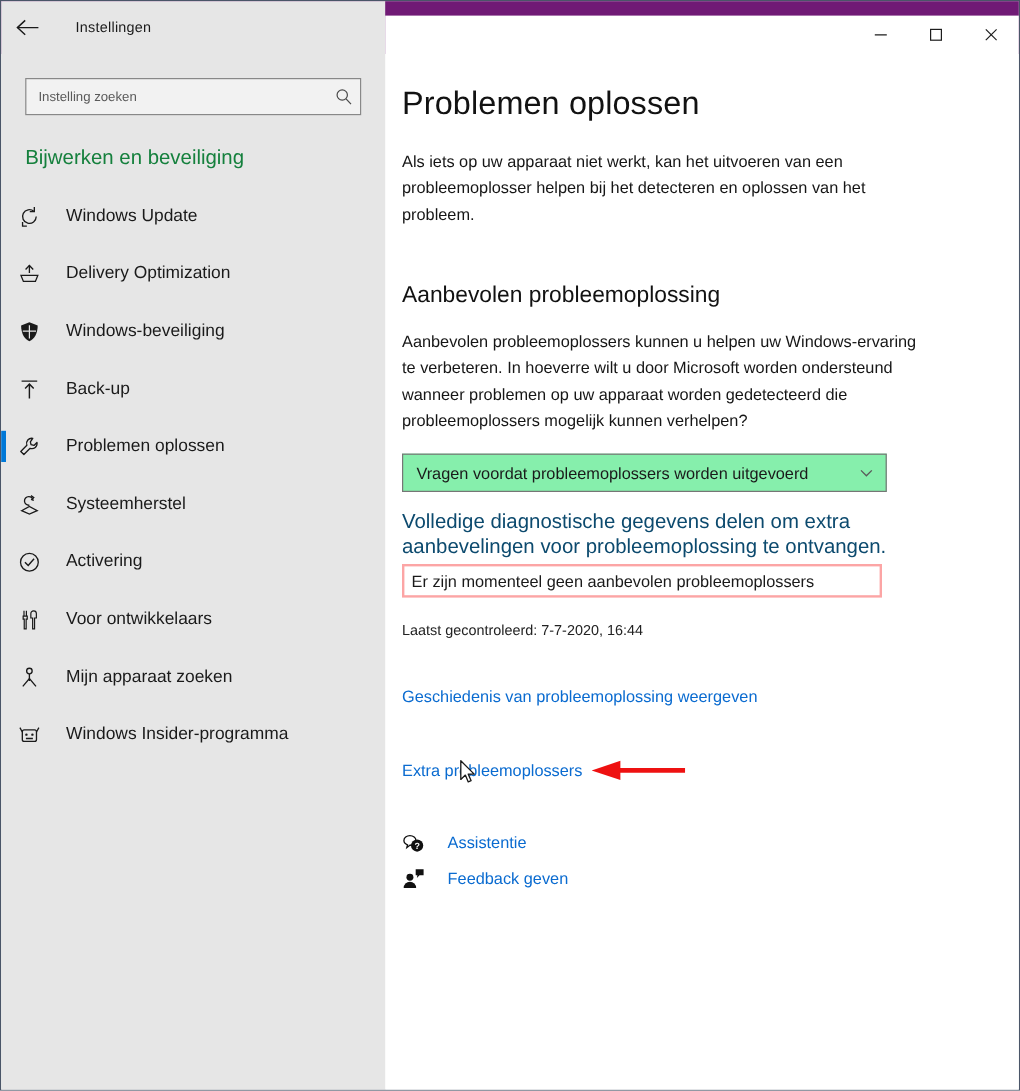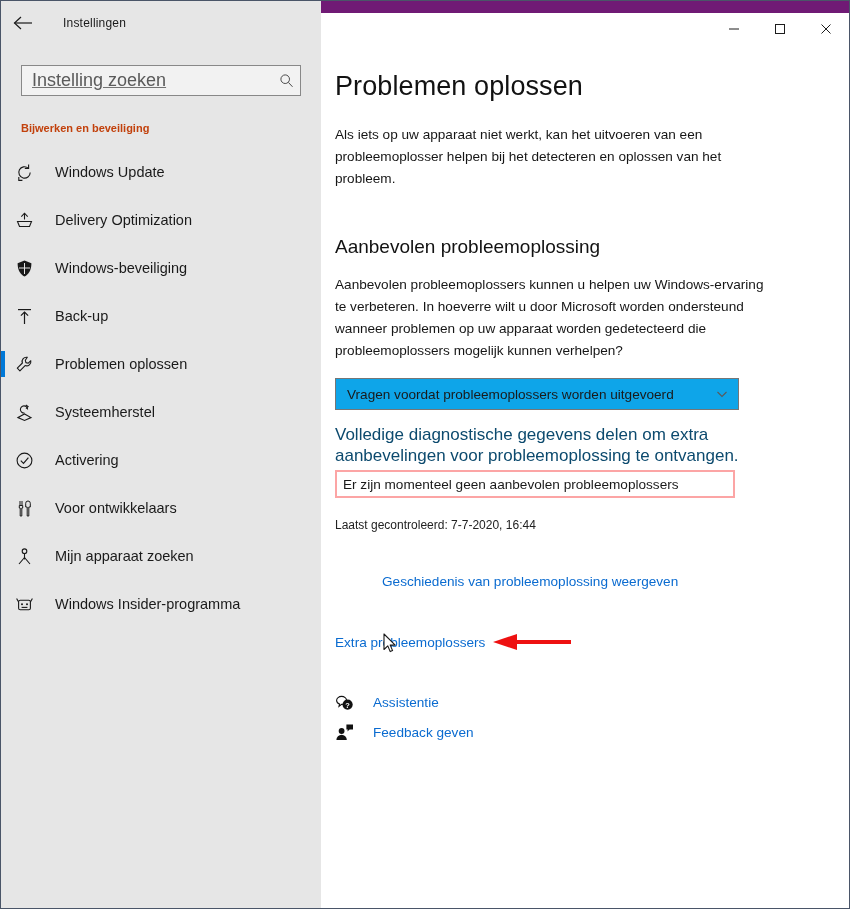--- a/index.html
+++ b/index.html
@@ -109,31 +109,30 @@
     display: flex;
     align-items: center;
     padding: 0 6px 0 10px;
   }
   #search-input {
     flex: 1;
     border: none;
     outline: none;
     background: transparent;
     font-family: "Liberation Sans", sans-serif;
-    font-size: 18px;
+    font-size: 11px;
     color: #737373;
-    text-decoration: underline;
   }
   #search-input::placeholder { color: #5a5a5a; opacity: 1; }
   #search-icon { color: #4a4a4a; display: flex; align-items: center; }
 
   #category-title {
-    font-size: 11px;
-    font-weight: bold;
-    color: #c2410c;
+    font-size: 17px;
+    font-weight: normal;
+    color: #15803d;
     margin: 26px 0 0 20px;
   }
 
   #nav-list { margin-top: 14px; }
 
   .nav-item {
     height: 48px;
     display: flex;
     align-items: center;
     padding-left: 14px;
@@ -192,21 +191,21 @@
     color: #121212;
     margin-top: 46px;
     margin-bottom: 16px;
   }
 
   #dropdown {
     margin-top: 16px;
     width: 404px;
     height: 32px;
     border: 1px solid #767676;
-    background: #0ea5e9;
+    background: #86efac;
     display: flex;
     align-items: center;
     padding: 0 9px 0 11px;
     justify-content: space-between;
   }
   #dropdown-value {
     font-size: 13.6px;
     color: #1a1a1a;
     white-space: nowrap;
   }
@@ -242,21 +241,21 @@
     color: #222;
   }
 
   .link {
     display: inline-block;
     font-size: 13.6px;
     color: #0a6bd0;
     white-space: nowrap;
   }
 
-  #history-link-row { margin-top: 40px; margin-left: 47px; }
+  #history-link-row { margin-top: 40px; }
 
   #extra-link-row {
     margin-top: 41px;
     display: flex;
     align-items: center;
     position: relative;
   }
 
   
   #annotation-arrow {

